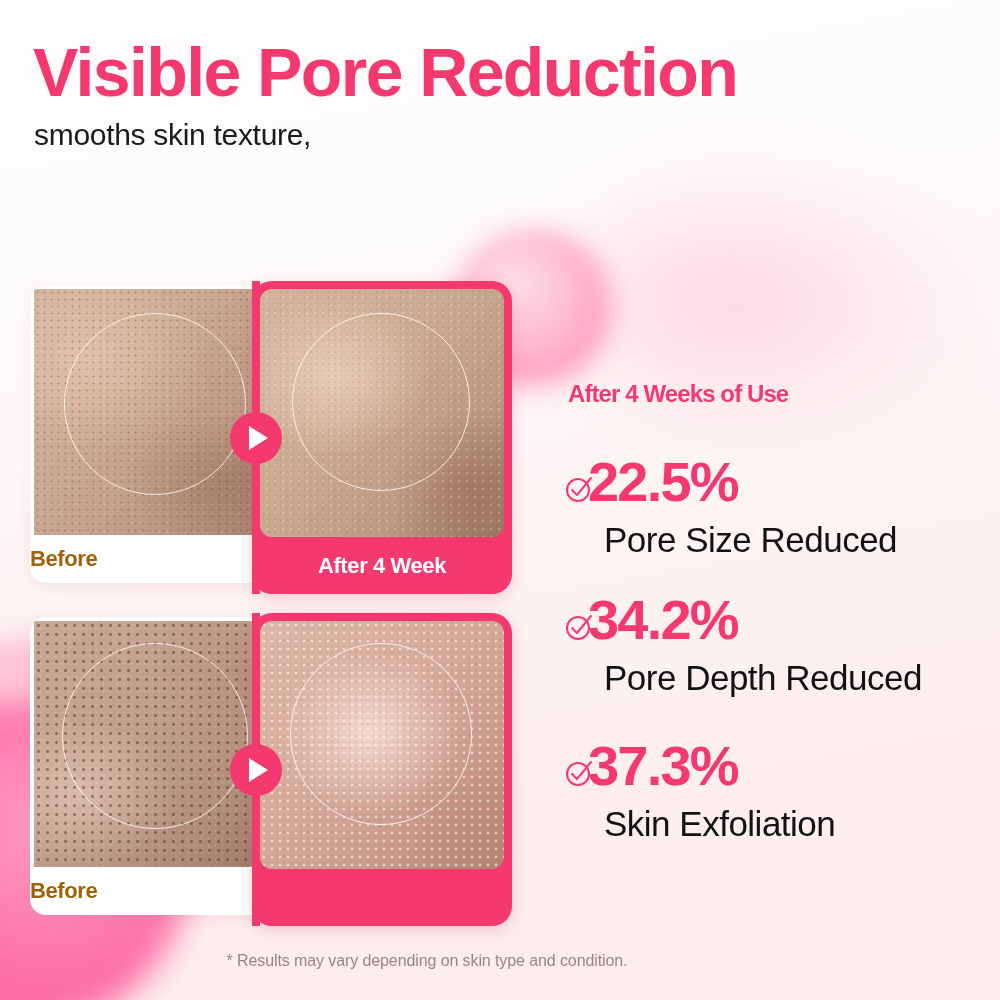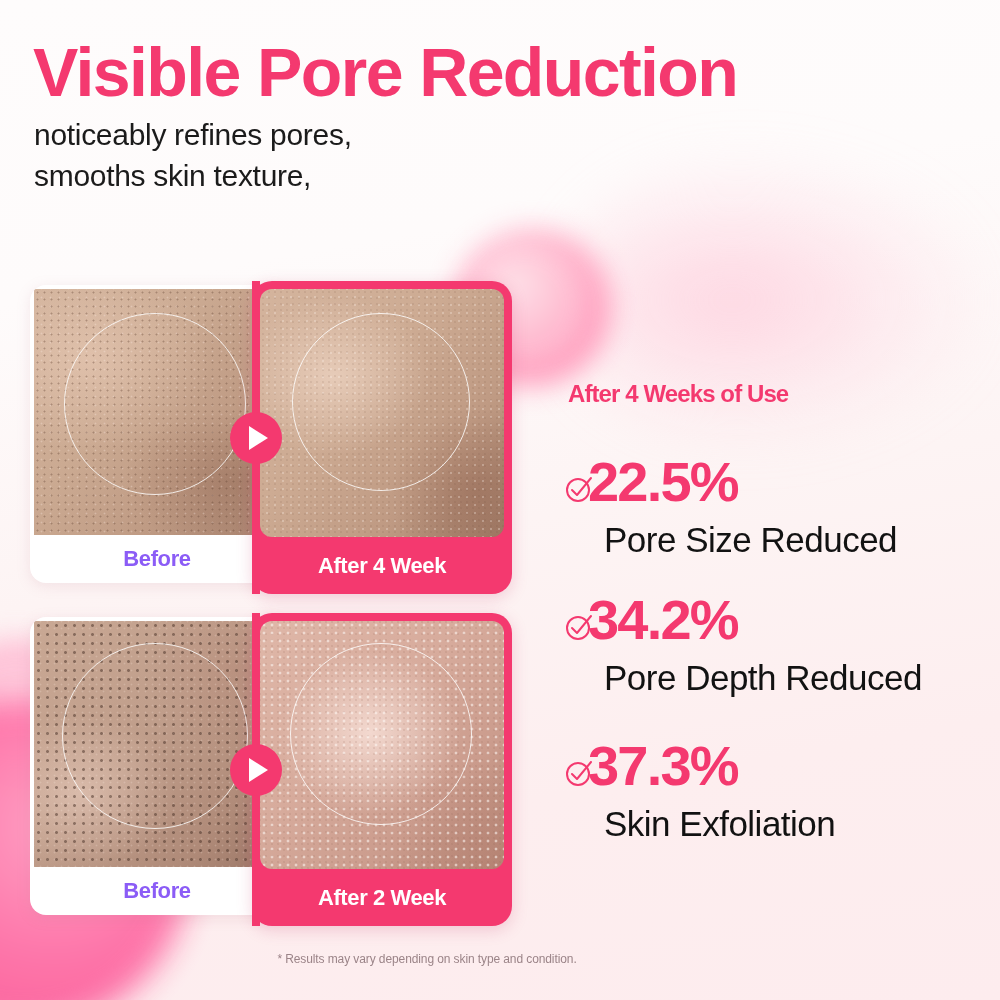--- a/index.html
+++ b/index.html
@@ -124,24 +124,23 @@
     width: 250px;
     height: 246px;
   }
   .card-before .caption {
     position: absolute;
     left: 0;
     bottom: 0;
     width: 254px;
     height: 48px;
     line-height: 48px;
-    text-align: center;
     font-size: 22px;
     font-weight: 800;
-    color: #8b5cf6;
+    color: #a16207;
     letter-spacing: -.4px;
   }
 
   .card-after {
     position: absolute;
     left: 252px;
     top: 0;
     width: 260px;
     height: 313px;
     background: #f4396f;
@@ -302,39 +301,38 @@
     letter-spacing: -.5px;
     white-space: nowrap;
   }
 
   #footnote {
     position: absolute;
     left: 0;
     top: 952px;
     width: 854px;
     text-align: center;
-    font-size: 12px;
+    font-size: 16px;
     color: #9b8488;
     letter-spacing: -.1px;
   }
 </style>
 </head>
 <body>
 
 <div id="poster">
 
   <div class="bubble" id="bubble-right-haze"></div>
   <div class="bubble" id="bubble-top"></div>
   <div class="bubble" id="bubble-top-2"></div>
   <div class="bubble" id="bubble-bottom-3"></div>
   <div class="bubble" id="bubble-bottom"></div>
 
   <div id="title">Visible Pore Reduction</div>
   <div id="subtitle">
-    <div>noticeably refines pores,</div>
     <div>smooths skin texture,</div>
   </div>
 
   <div class="compare-row" id="row-1">
     <div class="card-before">
       <div class="photo skin-a">
         <div class="pore-texture"></div>
         <div class="zone-circle" style="left:30px; top:24px; width:180px; height:180px;"></div>
       </div>
       <div class="caption">Before</div>
@@ -358,21 +356,20 @@
         <div class="pore-texture coarse"></div>
         <div class="zone-circle" style="left:28px; top:22px; width:184px; height:184px;"></div>
       </div>
       <div class="caption">Before</div>
     </div>
     <div class="card-after">
       <div class="photo skin-d">
         <div class="pore-texture sheen"></div>
         <div class="zone-circle" style="left:30px; top:22px; width:180px; height:180px;"></div>
       </div>
-      <div class="caption">After 2 Week</div>
     </div>
     <div class="play-stripe" style="left:252px; top:0px; height:313px;"></div>
     <div class="play-btn" style="left:230px; top:131px;">
       <div class="tri"></div>
     </div>
   </div>
 
   <div id="results-title">After 4 Weeks of Use</div>
 
   <div class="stat" id="stat-0">

